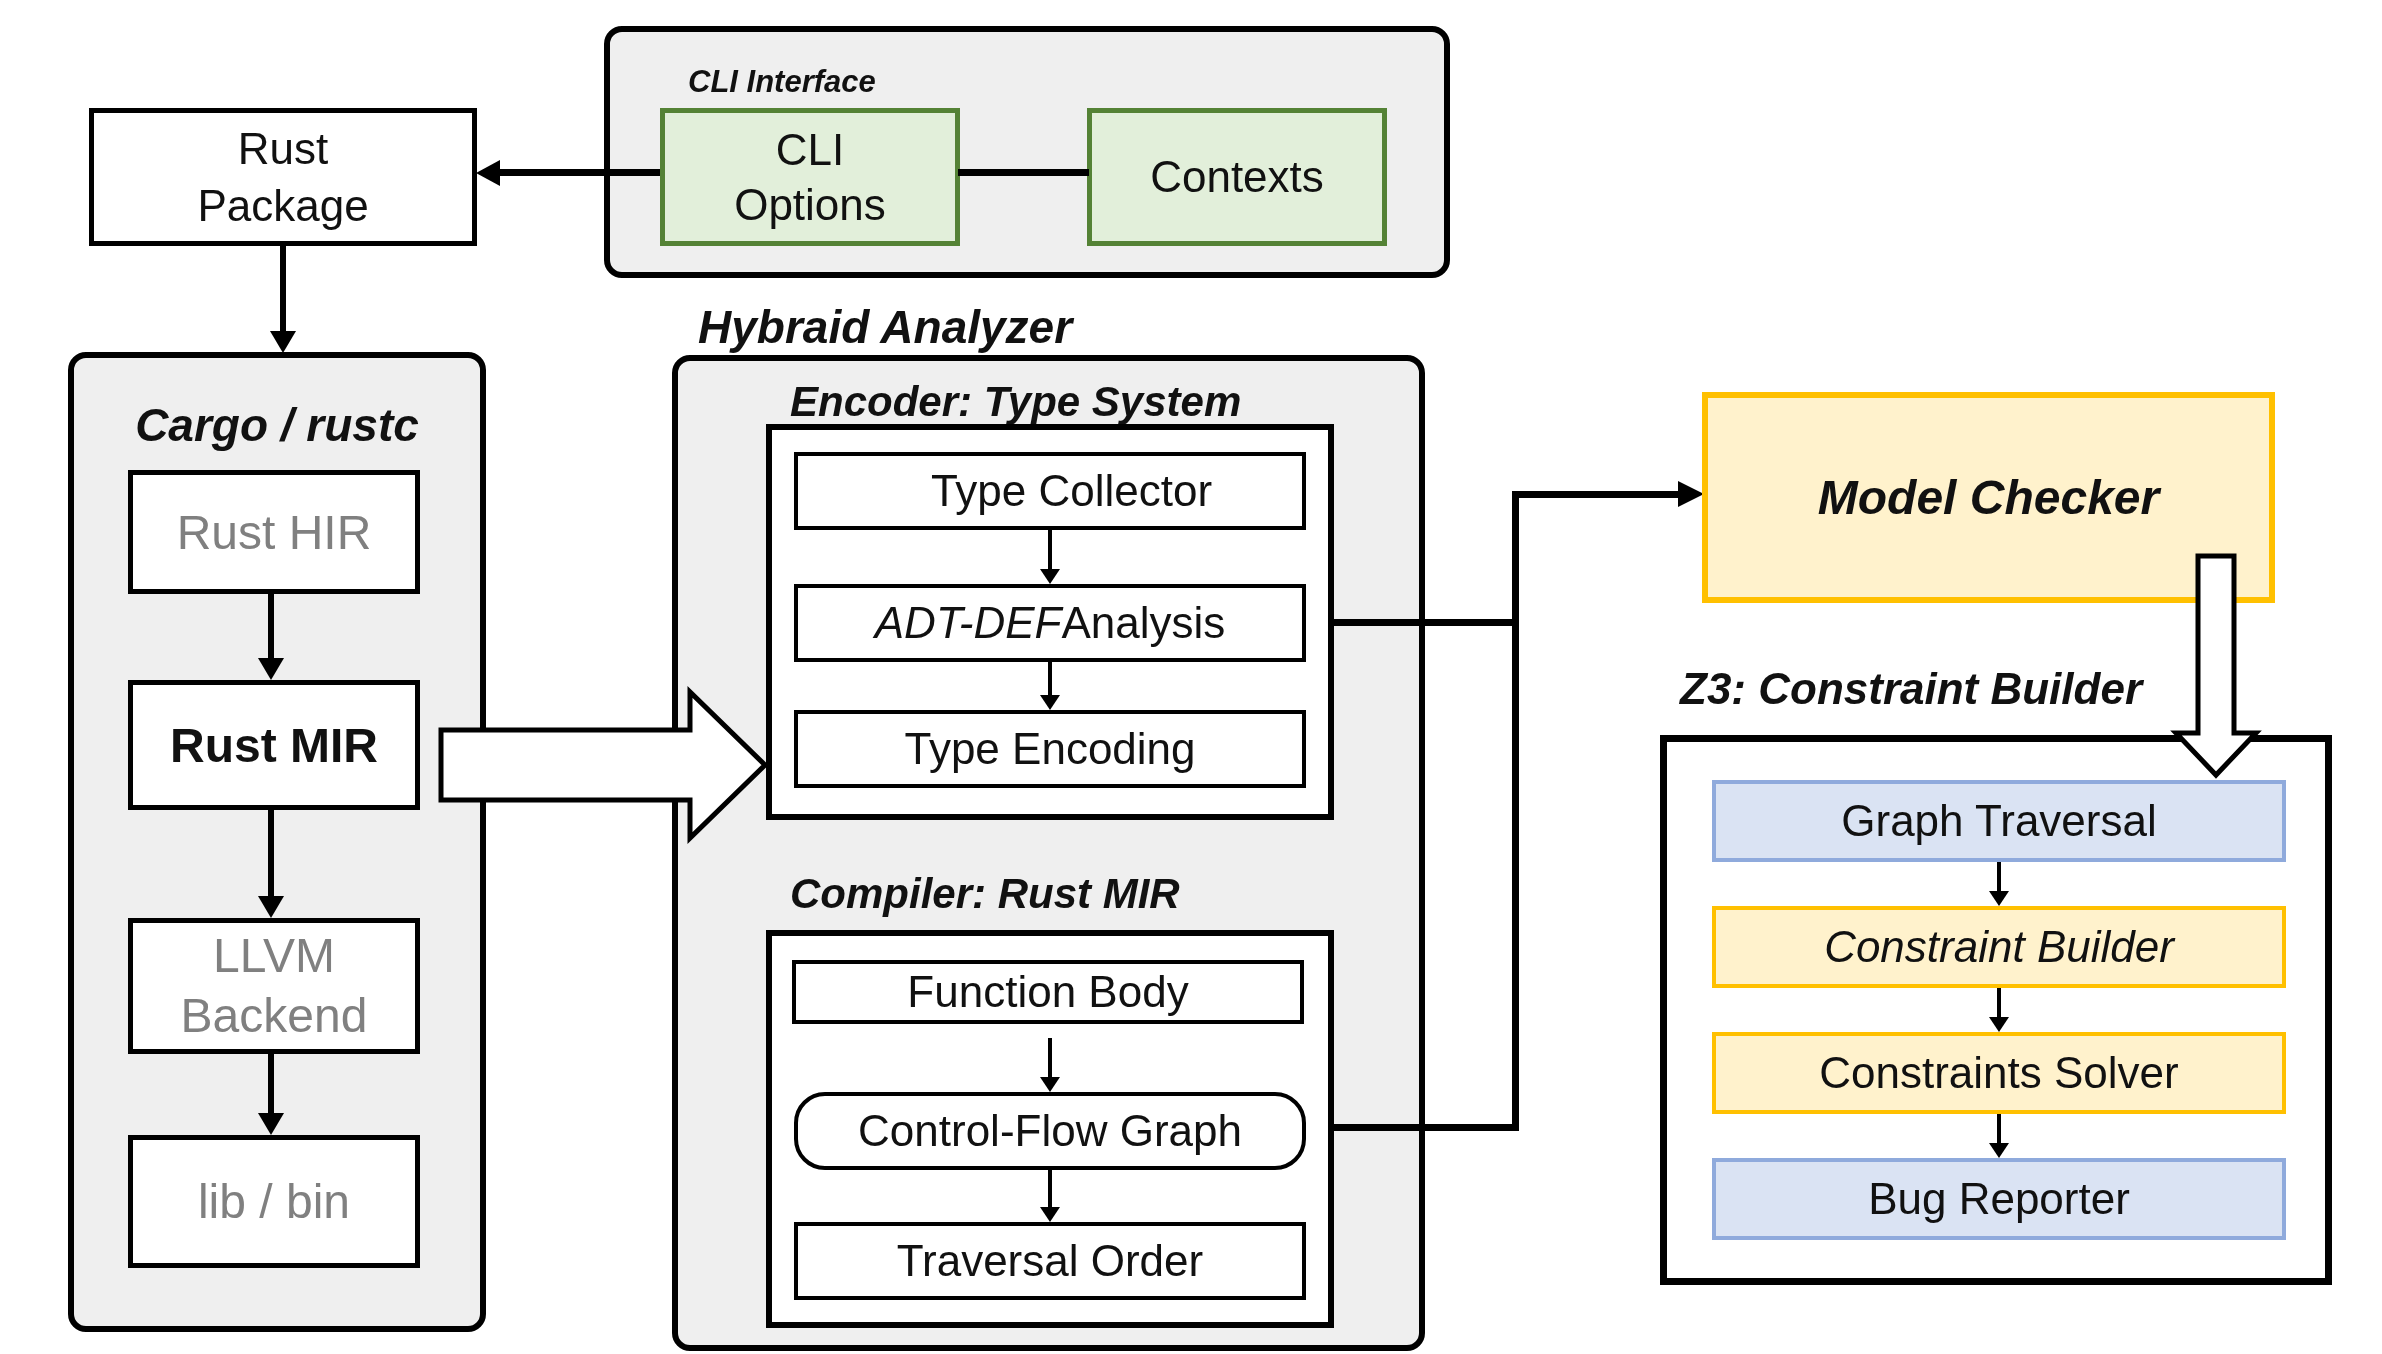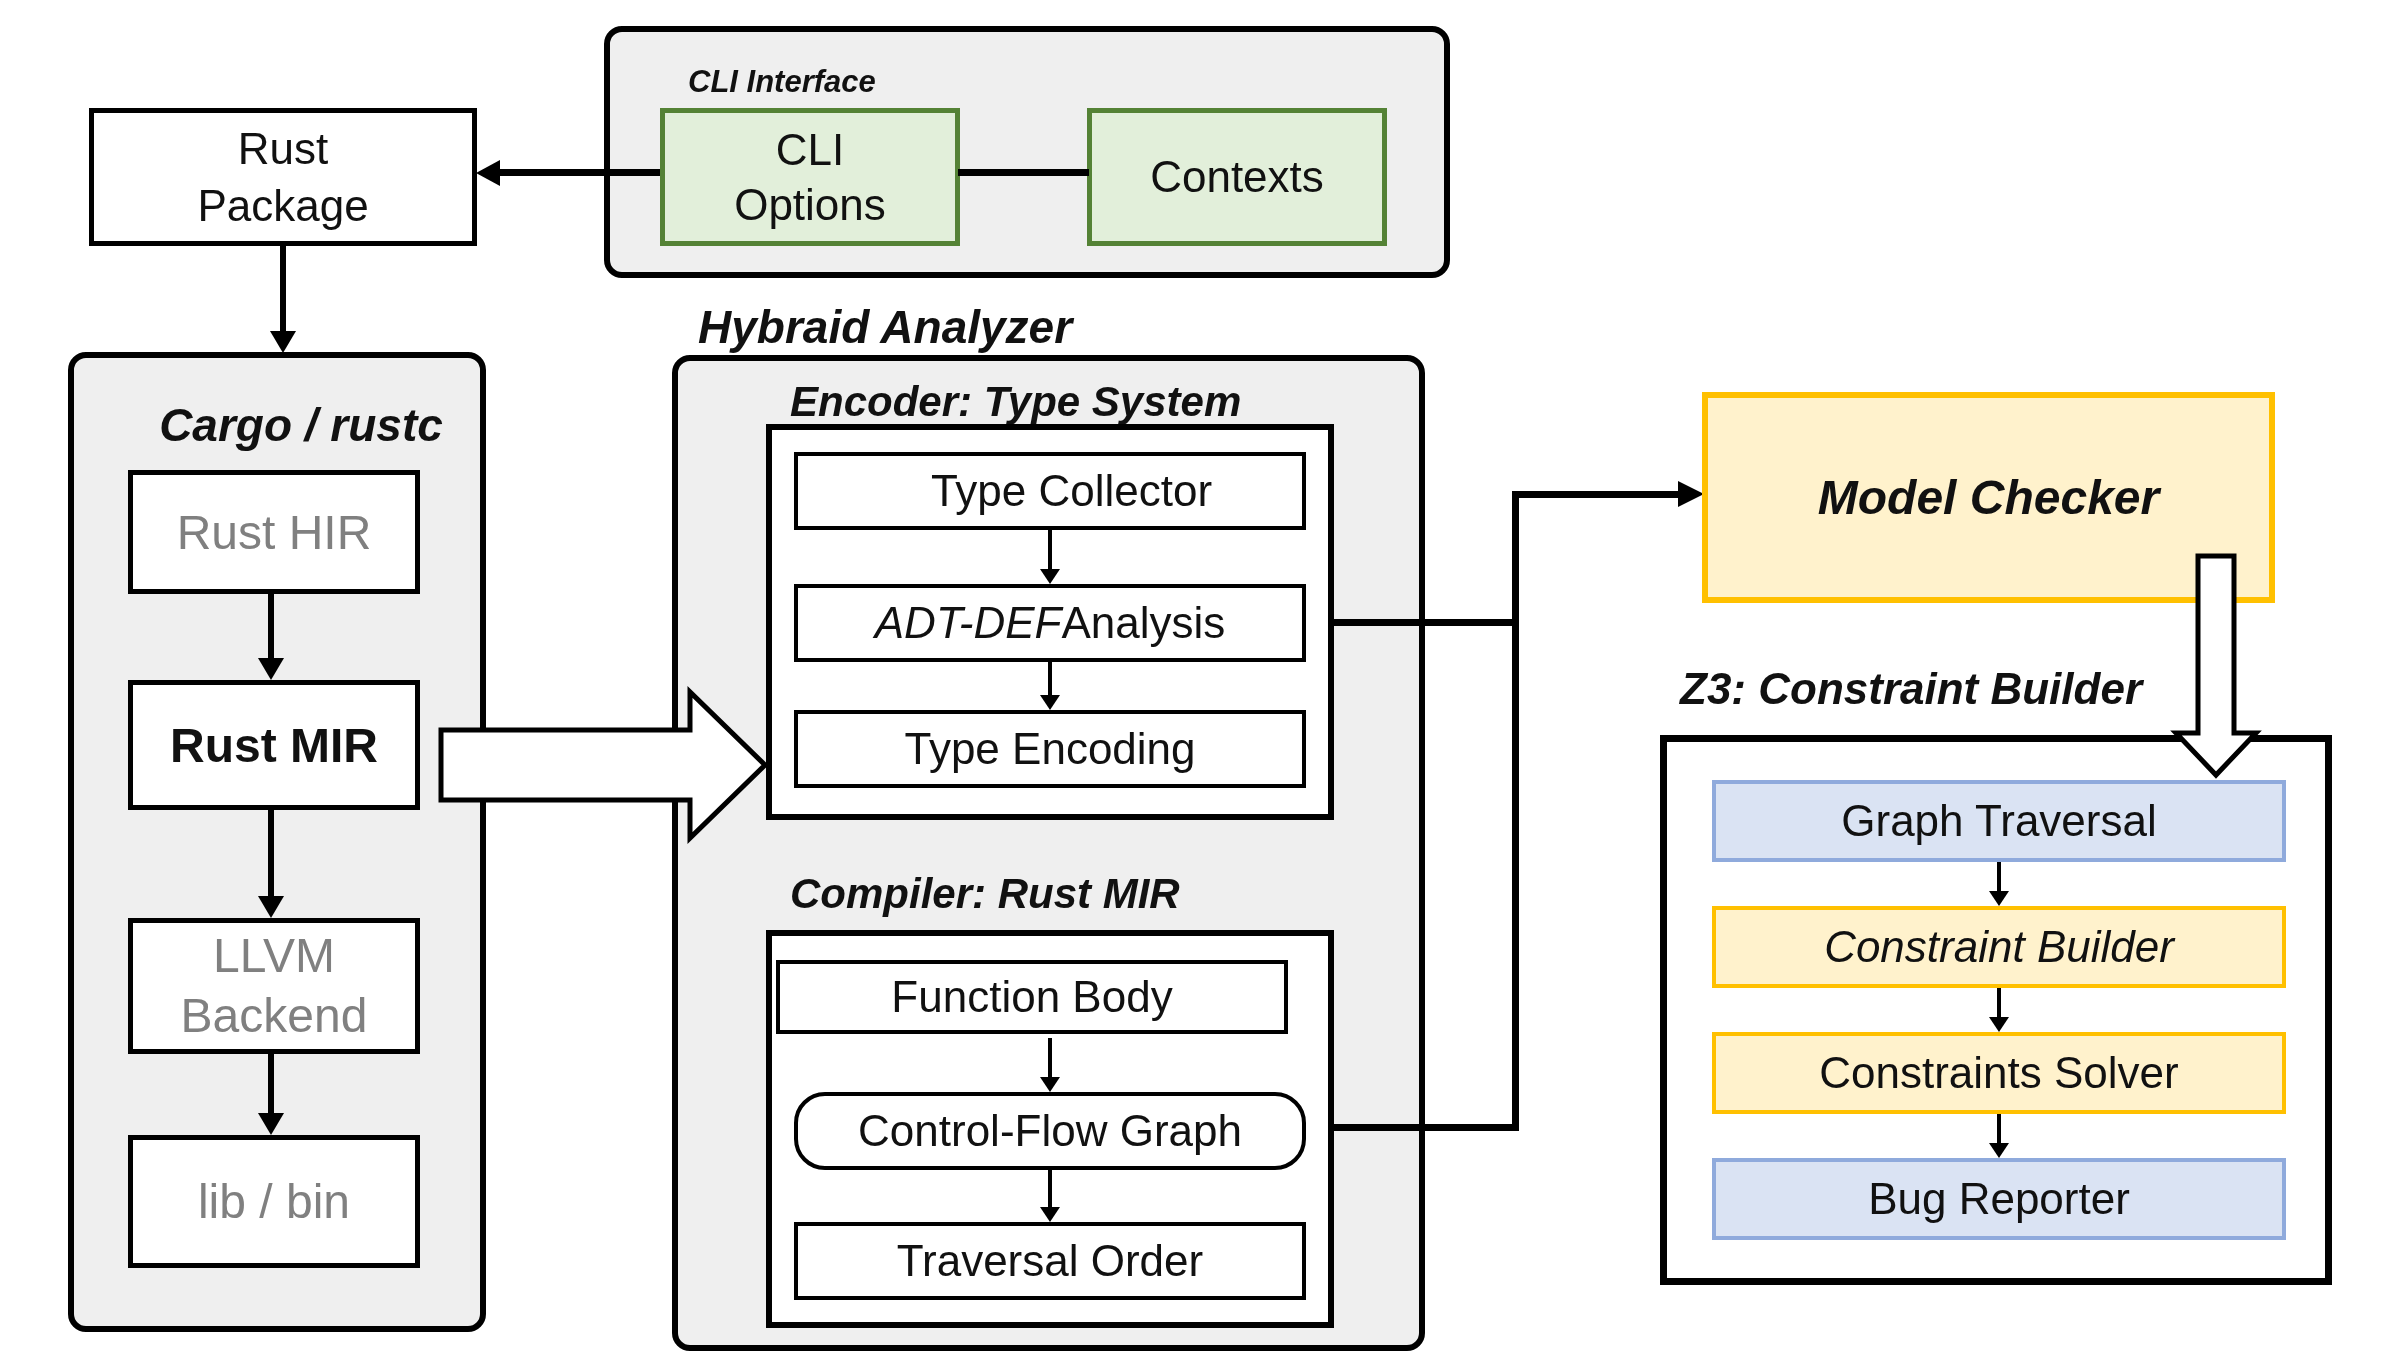--- a/index.html
+++ b/index.html
@@ -44,21 +44,21 @@
   <div class="abs whitebox flexc pre" style="left:89px;top:108px;width:388px;height:138px;font-size:44px;line-height:1.3;">Rust
 Package</div>
 
   <div class="abs hline" style="left:498px;top:169px;width:162px;"></div>
   <div class="abs ah-left" style="left:476px;top:160px;"></div>
 
   <div class="abs vline" style="left:280px;top:246px;height:86px;width:6px;"></div>
   <div class="abs ah-down" style="left:270px;top:331px;"></div>
 
   <div class="abs container" style="left:68px;top:352px;width:418px;height:980px;"></div>
-  <div class="abs title flexc" style="left:68px;top:398px;width:418px;font-size:46px;margin-left:24px;">Cargo / rustc</div>
+  <div class="abs title flexc" style="left:68px;top:398px;width:418px;font-size:46px;">Cargo / rustc</div>
   <div class="abs whitebox flexc graytext" style="left:128px;top:470px;width:292px;height:124px;font-size:48px;">Rust HIR</div>
   <div class="abs vline" style="left:268px;top:594px;height:64px;width:6px;"></div>
   <div class="abs ah-down" style="left:258px;top:658px;"></div>
   <div class="abs whitebox flexc" style="left:128px;top:680px;width:292px;height:130px;font-size:48px;font-weight:bold;">Rust MIR</div>
   <div class="abs vline" style="left:268px;top:810px;height:86px;width:6px;"></div>
   <div class="abs ah-down" style="left:258px;top:896px;"></div>
   <div class="abs whitebox flexc pre graytext" style="left:128px;top:918px;width:292px;height:136px;font-size:48px;line-height:1.25;">LLVM
 Backend</div>
   <div class="abs vline" style="left:268px;top:1054px;height:59px;width:6px;"></div>
   <div class="abs ah-down" style="left:258px;top:1113px;"></div>
@@ -75,21 +75,21 @@
   <div class="abs innerbox flexc" style="left:794px;top:584px;width:512px;height:78px;">
     <span style="font-style:italic;">ADT-DEF</span>
       <span> Analysis</span>
   </div>
   <div class="abs thin-v" style="left:1048px;top:662px;height:34px;"></div>
   <div class="abs ah-down-sm" style="left:1040px;top:695px;"></div>
   <div class="abs innerbox flexc" style="left:794px;top:710px;width:512px;height:78px;">Type Encoding</div>
 
   <div class="abs title" style="left:790px;top:870px;font-size:42px;">Compiler: Rust MIR</div>
   <div class="abs sectionbox" style="left:766px;top:930px;width:568px;height:398px;"></div>
-  <div class="abs innerbox flexc" style="left:776px;top:960px;width:512px;height:74px;">Function Body</div>
+  <div class="abs innerbox flexc" style="left:792px;top:960px;width:512px;height:64px;">Function Body</div>
   <div class="abs thin-v" style="left:1048px;top:1038px;height:40px;"></div>
   <div class="abs ah-down-sm" style="left:1040px;top:1077px;"></div>
   <div class="abs innerbox flexc" style="left:794px;top:1092px;width:512px;height:78px;border-radius:31px;">Control-Flow Graph</div>
   <div class="abs thin-v" style="left:1048px;top:1170px;height:38px;"></div>
   <div class="abs ah-down-sm" style="left:1040px;top:1207px;"></div>
   <div class="abs innerbox flexc" style="left:794px;top:1222px;width:512px;height:78px;">Traversal Order</div>
 
   <div class="abs hline" style="left:1334px;top:619px;width:185px;"></div>
   <div class="abs hline" style="left:1334px;top:1124px;width:185px;"></div>
   <div class="abs vline" style="left:1512px;top:491px;height:640px;"></div>

